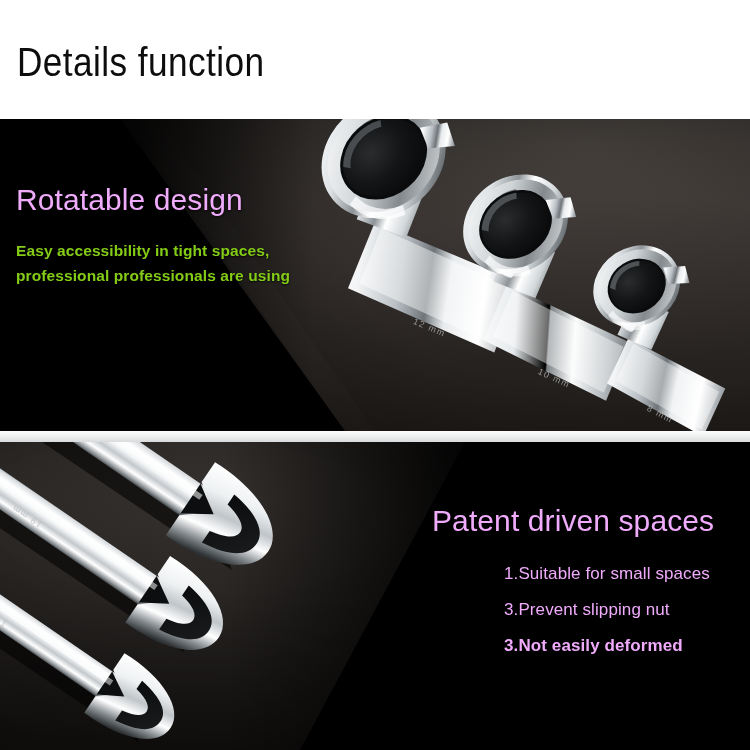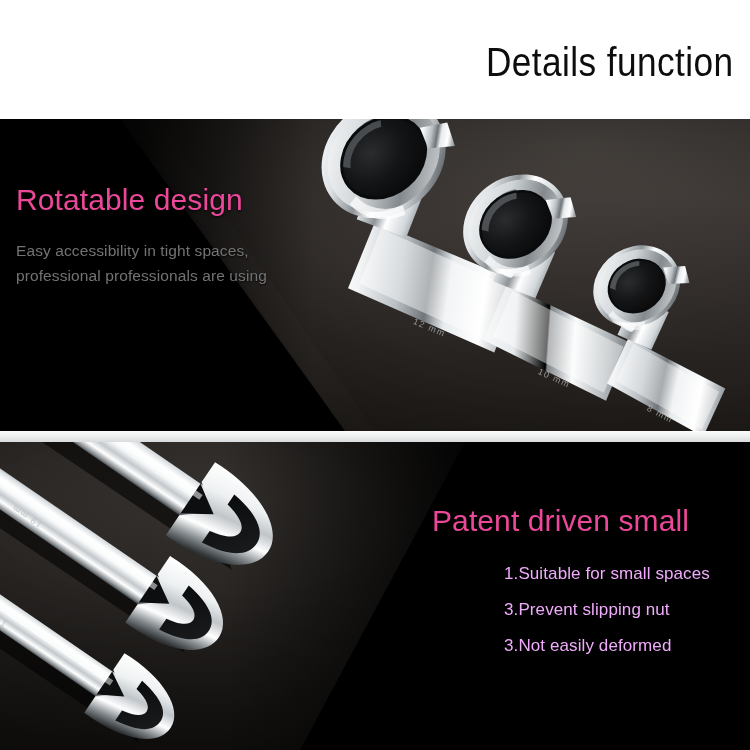--- a/index.html
+++ b/index.html
@@ -22,21 +22,21 @@
 
   
   .header {
     position: absolute;
     left: 0; top: 0;
     width: 750px;
     height: 119px;
     background: #ffffff;
     display: flex;
     align-items: center;
-    justify-content: flex-end;
+    justify-content: flex-start;
   }
   .header-title {
     font-family: "Liberation Sans Narrow", "Liberation Sans", sans-serif;
     font-size: 40px;
     line-height: 1;
     color: #0d0d0d;
     letter-spacing: 0.5px;
     transform: scaleX(0.88);
     transform-origin: center center;
     white-space: nowrap;
@@ -119,54 +119,55 @@
 
   
   .copy {
     position: absolute;
     z-index: 6;
   }
   #copy-rotatable { left: 16px; top: 64px; width: 300px; }
   #copy-patent    { left: 432px; top: 62px; width: 310px; }
 
   .headline {
-    color: #ec4899;
+    color: #f0abfc;
     font-size: 30px;
     line-height: 34px;
     font-weight: 400;
     white-space: nowrap;
     letter-spacing: 0.1px;
     text-shadow: 0 1px 3px rgba(0,0,0,.85);
   }
   #copy-patent .headline {
     font-size: 30px;
   }
   .body-text {
     margin-top: 21px;
-    color: #737373;
+    color: #84cc16;
     font-size: 15.5px;
     line-height: 25px;
     letter-spacing: 0.1px;
     text-shadow: 0 1px 2px rgba(0,0,0,.8);
+    font-weight: bold;
   }
   .feature-list {
     list-style: none;
     margin: 26px 0 0 0;
     padding: 0 0 0 72px;
   }
   .feature-list li {
     color: #f0abfc;
     font-size: 17px;
     line-height: 20px;
     margin-bottom: 16px;
     white-space: nowrap;
     letter-spacing: 0.1px;
     text-shadow: 0 1px 2px rgba(0,0,0,.85);
   }
-  .feature-list li:last-child { margin-bottom: 0; }
+  .feature-list li:last-child { margin-bottom: 0; font-weight: bold; }
 
   
   .art {
     position: absolute;
     z-index: 3;
     pointer-events: none;
   }
   #art-flex  { left: 255px; top: -14px;  width: 520px; height: 340px; }
   #art-open  { left: -120px; top: -20px; width: 600px; height: 340px; }
 
@@ -377,21 +378,21 @@
           <path d="M262,233 C290,237 300,246 300,256 C300,268 290,277 262,281 L262,269 C278,266 283,261 283,256 C283,251 278,246 262,243 Z" fill="url(#jawShadow)"></path>
           <path d="M232,242 L256,256 L232,270 Z" fill="#0d0e0f"></path>
           <path d="M-210,245 L238,249 L238,255 L-210,251 Z" fill="#ffffff" opacity=".5"></path>
           <text class="engrave" x="-6" y="260" transform="rotate(180 -6 260)">CHROME</text>
           <text class="engrave" x="118" y="260" transform="rotate(180 118 260)">17 mm</text>
         </g>
       </svg>
     </div>
 
     <div class="copy" id="copy-patent">
-      <div class="headline">Patent driven small</div>
+      <div class="headline">Patent driven spaces</div>
       <ul class="feature-list">
         <li>1.Suitable for small spaces</li>
         <li>3.Prevent slipping nut</li>
         <li>3.Not easily deformed</li>
       </ul>
     </div>
   </div>
 
 </div>
 

